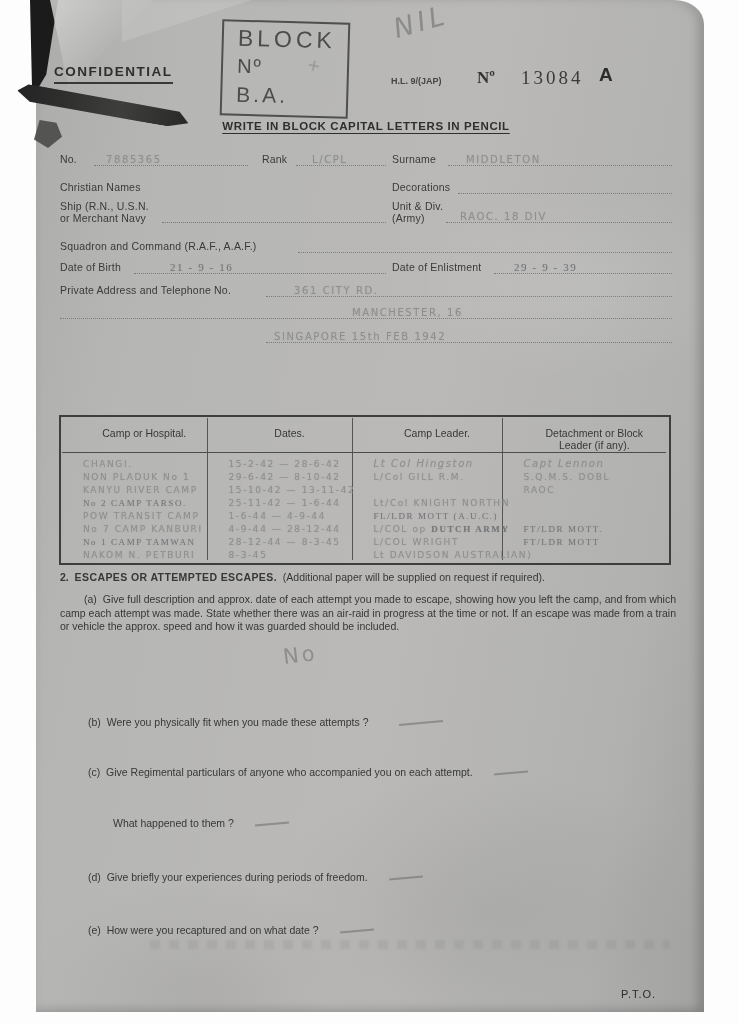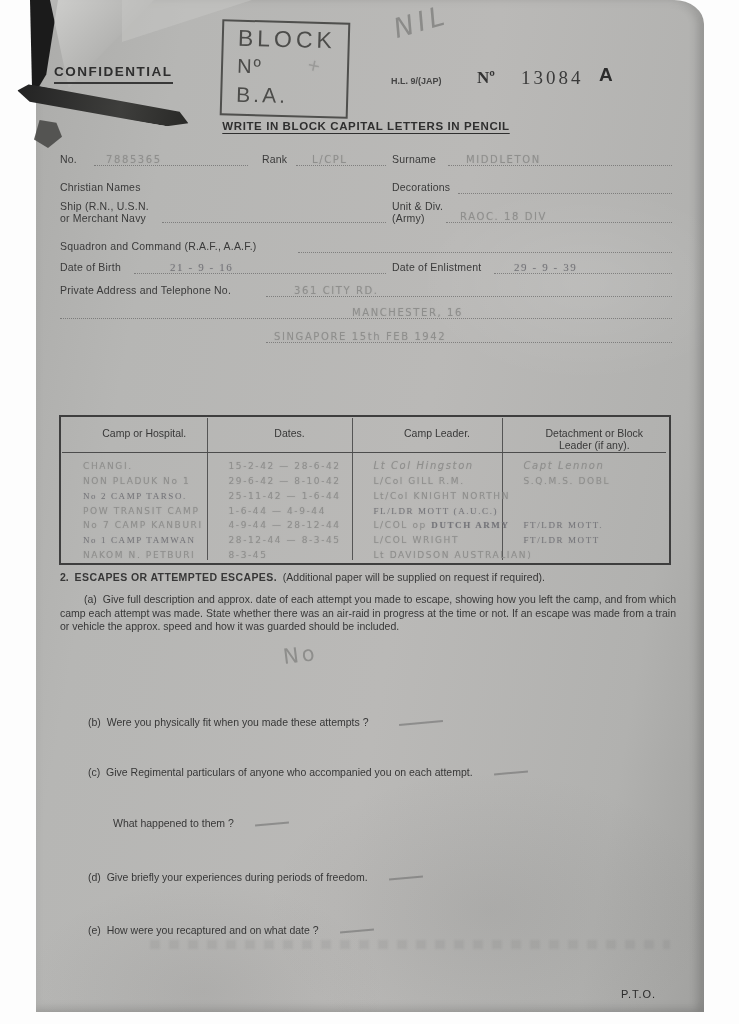--- a/index.html
+++ b/index.html
@@ -188,20 +188,26 @@
         <td class="pcell pencil hand-cursive" style="font-size:10px">Lt Col Hingston</td>
         <td class="pcell pencil hand-cursive" style="font-size:10px">Capt Lennon</td>
       </tr>
       <tr>
         <td class="pcell pencil">NON PLADUK No 1</td>
         <td class="pcell pencil">29-6-42 —  8-10-42</td>
         <td class="pcell pencil">L/Col GILL  R.M.</td>
         <td class="pcell pencil">S.Q.M.S. DOBL</td>
       </tr>
       <tr>
+        <td class="pcell pencil">KANYU RIVER CAMP</td>
+        <td class="pcell pencil">15-10-42 — 13-11-42</td>
+        <td class="pcell pencil"></td>
+        <td class="pcell pencil">RAOC</td>
+      </tr>
+      <tr>
         <td class="pcell pencil pencil2">No 2 CAMP TARSO.</td>
         <td class="pcell pencil">25-11-42 —  1-6-44</td>
         <td class="pcell pencil">Lt/Col KNIGHT  NORTHN</td>
         <td class="pcell pencil"></td>
       </tr>
       <tr>
         <td class="pcell pencil">POW TRANSIT CAMP</td>
         <td class="pcell pencil">1-6-44 — 4-9-44</td>
         <td class="pcell pencil pencil2">FL/LDR MOTT (A.U.C.)</td>
         <td class="pcell pencil"></td>

